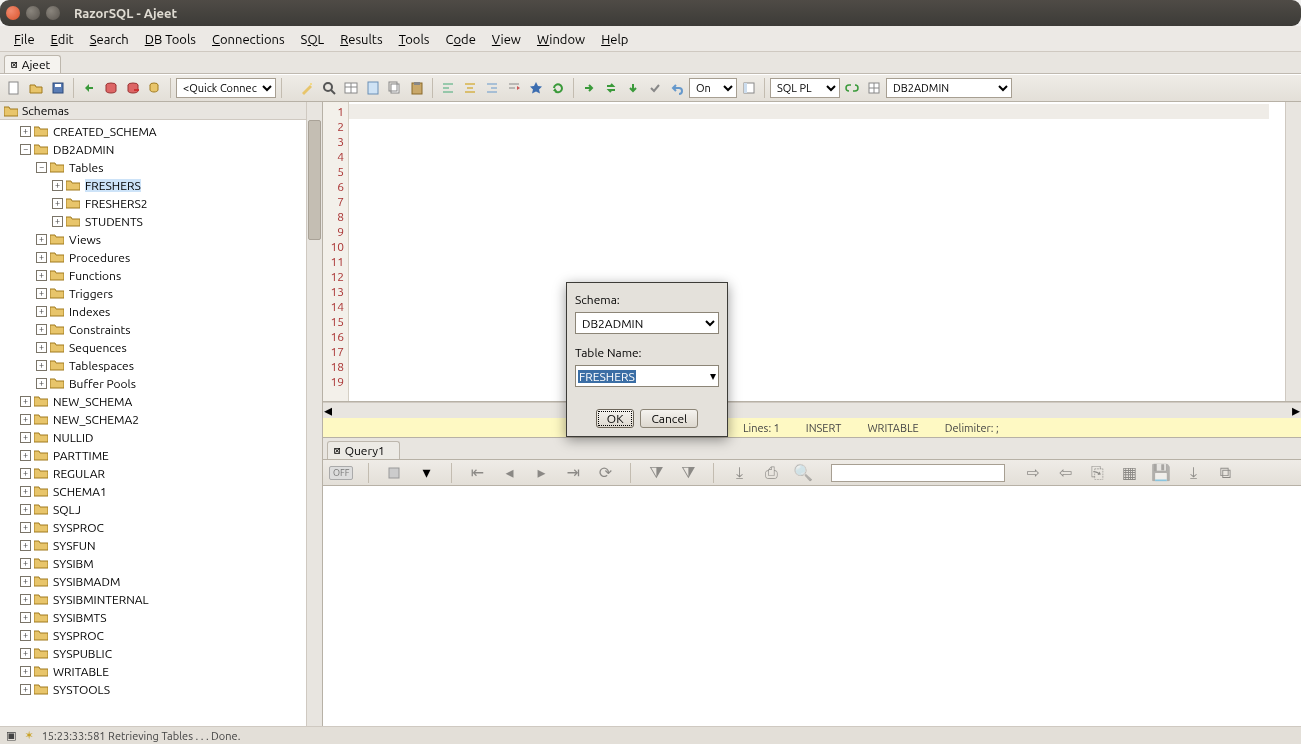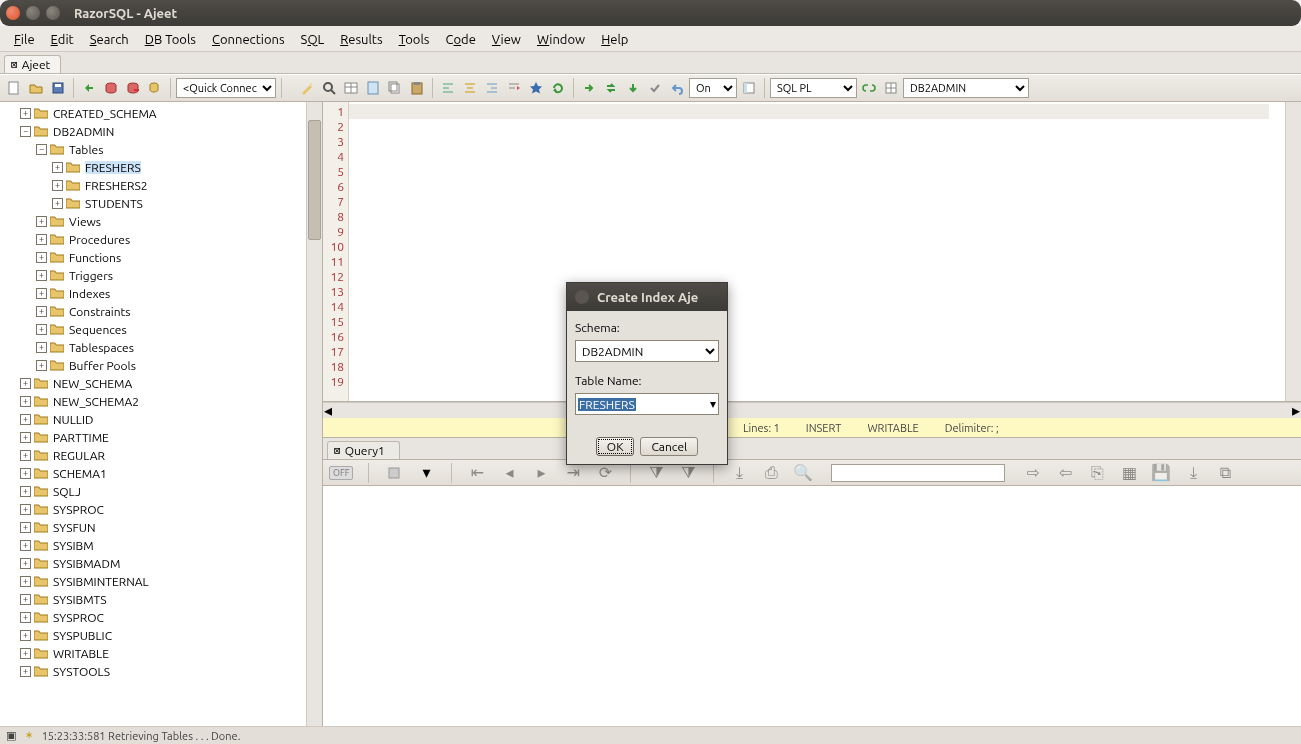--- a/index.html
+++ b/index.html
@@ -259,39 +259,45 @@
       </svg>
     </span>
   <select class="tcombo sm"><option>On</option></select>
   <span class="tbtn">
       <svg width="14" height="14">
         <rect x="2" y="2" width="10" height="10" fill="#fff" stroke="#888"></rect>
         <rect x="2" y="2" width="3" height="10" fill="#cde"></rect>
       </svg>
     </span>
   <span class="tsep"></span>
-  <select class="tcombo" style="width:87px"><option>SQL PL</option></select>
+  <select class="tcombo" style="width:70px"><option>SQL PL</option></select>
   <span class="tbtn">
       <svg width="14" height="14">
         <path d="M4 10a3 3 0 0 1 0-6h2M10 4a3 3 0 0 1 0 6H8" fill="none" stroke="#3a9a3a" stroke-width="1.5"></path>
       </svg>
     </span>
   <span class="tbtn">
       <svg width="14" height="14">
         <rect x="2" y="2" width="10" height="10" fill="#fff" stroke="#888"></rect>
         <line x1="7" y1="2" x2="7" y2="12" stroke="#888"></line>
         <line x1="2" y1="7" x2="12" y2="7" stroke="#888"></line>
       </svg>
     </span>
   <select class="tcombo" style="width:126px"><option>DB2ADMIN</option></select>
 </div>
 
 <div class="split">
 
   <div class="sidebar">
+    <div class="tree-head">
+      <svg width="14" height="12" style="margin-right:4px">
+          <path d="M0 2h5l1 2h8v7H0z" fill="#e8c56b" stroke="#a17b1f"></path>
+        </svg>
+      <span>Schemas</span>
+    </div>
     <div class="tree">
       <div class="node ind1">
           <span class="tw">+</span>
           <span class="fld">
             <svg width="14" height="12">
               <path d="M0 2h5l1 2h8v7H0z" fill="#e8c56b" stroke="#a17b1f"></path>
             </svg>
           </span>
           <span class="lbl">CREATED_SCHEMA</span>
         </div>
@@ -663,24 +669,20 @@
   </div>
 </div>
 
 <div class="statusbar">
   <span>▣</span>
   <span style="color:#c9a227">✶</span>
   <span>15:23:33:581 Retrieving Tables . . . Done.</span>
 </div>
 
 <div class="dialog">
-  <div class="dlg-title">
-    <span class="dlg-close"></span>
-    <span>Create Index Aje</span>
-  </div>
   <div class="dlg-body">
     <label>Schema:</label>
     <select class="dlg-select"><option>DB2ADMIN</option></select>
     <label>Table Name:</label>
     <div class="dlg-select" style="display:flex;align-items:center;padding:0 2px;">
       <span class="sel-text">FRESHERS</span>
       <span style="margin-left:auto">▾</span>
     </div>
   </div>
   <div class="dlg-btns">

